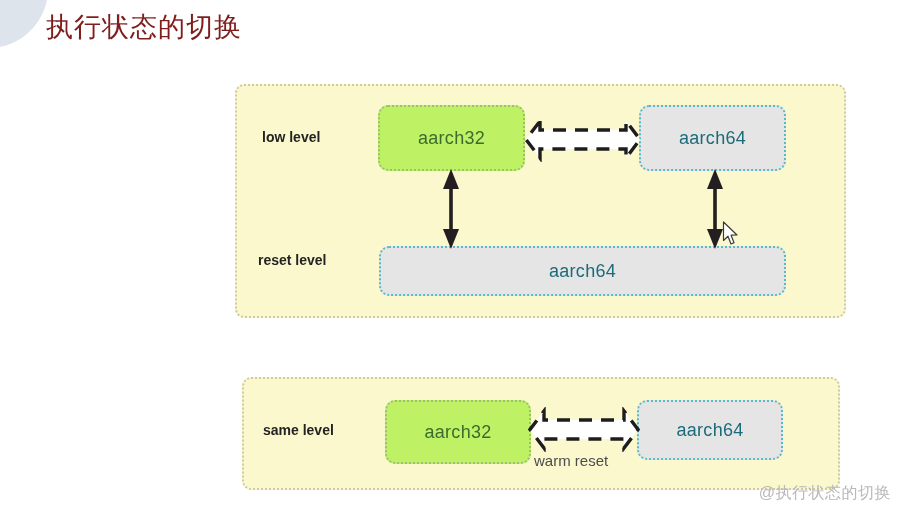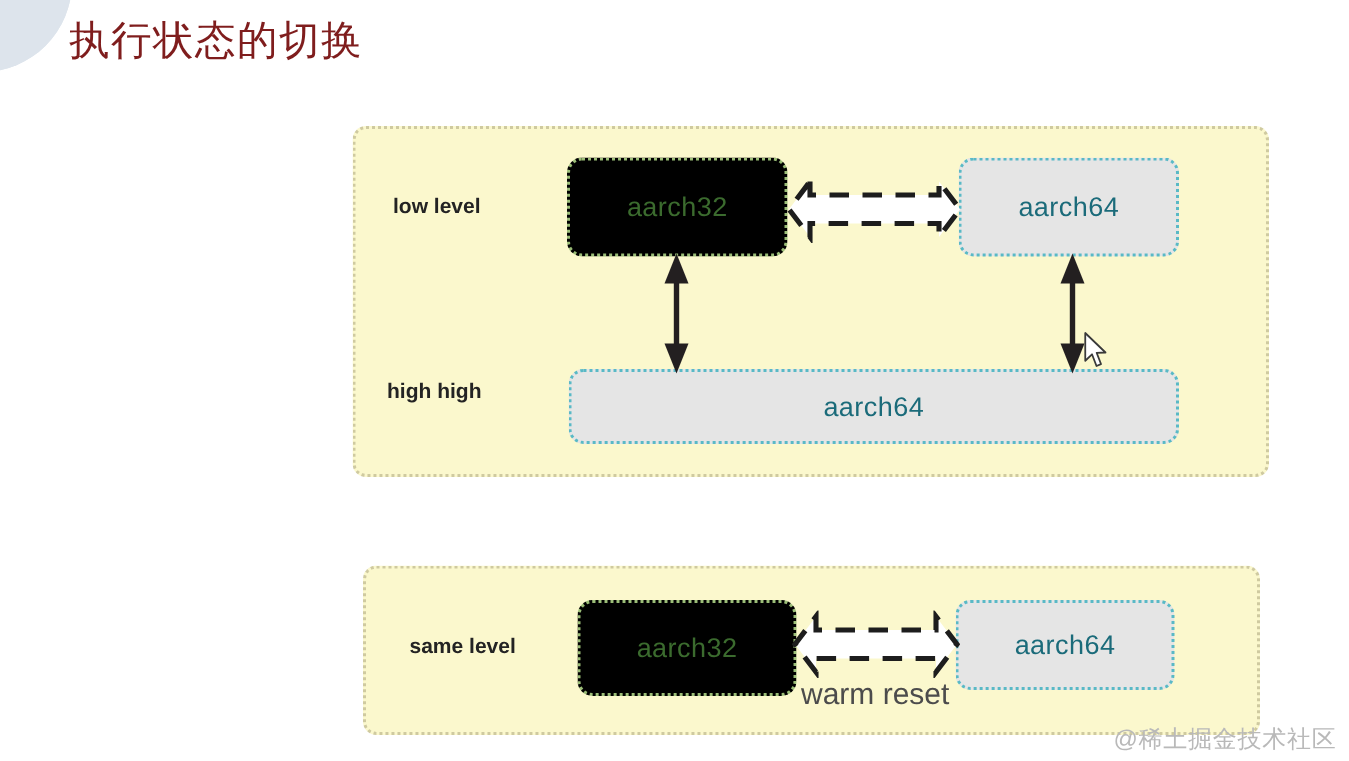--- a/index.html
+++ b/index.html
@@ -71,35 +71,35 @@
   
   .row-label {
     position: absolute;
     font-size: 14px;
     font-weight: bold;
     color: #232323;
     white-space: nowrap;
   }
   #label-low-level   { left: 262px; top: 129px; }
   #label-high-level  { left: 258px; top: 252px; }
-  #label-same-level  { left: 273px; top: 422px; }
+  #label-same-level  { left: 263px; top: 422px; }
 
   
   .state-box {
     position: absolute;
     box-sizing: border-box;
     border-radius: 10px;
     display: flex;
     align-items: center;
     justify-content: center;
     font-size: 18px;
     letter-spacing: .3px;
   }
   .state-box.green {
-    background: #000000;
+    background: #bef264;
     border: 2px dotted #9bbd77;
     color: #3b6b2e;
   }
   .state-box.cyan {
     background: #e5e5e5;
     border: 2px dotted #59b9c6;
     color: #1b6b7a;
   }
 
   #box-low-a32   { left: 378px; top: 105px; width: 147px; height: 66px; }
@@ -115,21 +115,21 @@
   #arrow-same-horizontal { left: 528px; top: 407px; width: 112px; height: 45px; }
 
   #arrow-left-vertical  { left: 434px; top: 168px; width: 34px; height: 82px; }
   #arrow-right-vertical { left: 698px; top: 168px; width: 34px; height: 82px; }
 
   
   #label-warm-reset {
     position: absolute;
     left: 534px;
     top: 452px;
-    font-size: 20px;
+    font-size: 15px;
     color: #4c4c4c;
     white-space: nowrap;
   }
 
   
   #mouse-cursor {
     position: absolute;
     left: 722px;
     top: 221px;
     width: 18px;
@@ -151,21 +151,21 @@
 <body>
 
 <div id="corner-blob"></div>
 
 <div id="page-title">执行状态的切换</div>
 
 <div class="panel" id="panel-levels"></div>
 
 <div class="row-label" id="label-low-level">low level</div>
 
-<div class="row-label" id="label-high-level">high high</div>
+<div class="row-label" id="label-high-level">reset level</div>
 
 <div class="state-box green" id="box-low-a32">aarch32</div>
 
 <div class="state-box cyan" id="box-low-a64">aarch64</div>
 
 <div class="state-box cyan" id="box-high-a64">aarch64</div>
 
 <svg class="arrow" id="arrow-low-horizontal" viewBox="0 0 118 45">
   <path d="M 16 4 L 16 13 L 102 13 L 102 4 L 116 22.5 L 102 41 L 102 32 L 16 32 L 16 41 L 2 22.5 Z" fill="#ffffff" stroke="#1d1d1d" stroke-width="3.4" stroke-linejoin="miter" stroke-dasharray="13 9"></path>
 </svg>
@@ -193,13 +193,13 @@
 <svg class="arrow" id="arrow-same-horizontal" viewBox="0 0 112 45">
   <path d="M 16 4 L 16 13 L 96 13 L 96 4 L 110 22.5 L 96 41 L 96 32 L 16 32 L 16 41 L 2 22.5 Z" fill="#ffffff" stroke="#1d1d1d" stroke-width="3.4" stroke-linejoin="miter" stroke-dasharray="13 9"></path>
 </svg>
 
 <div id="label-warm-reset">warm reset</div>
 
 <svg id="mouse-cursor" viewBox="0 0 18 26">
   <path d="M1.5 1 L1.5 19.5 L6 15.2 L9 23 L12 21.7 L9.1 14.2 L15 14 Z" fill="#ffffff" stroke="#3a3a3a" stroke-width="1.2" stroke-linejoin="round"></path>
 </svg>
 
-<div id="watermark">@稀土掘金技术社区</div>
+<div id="watermark">@执行状态的切换</div>
 
 </body></html>

